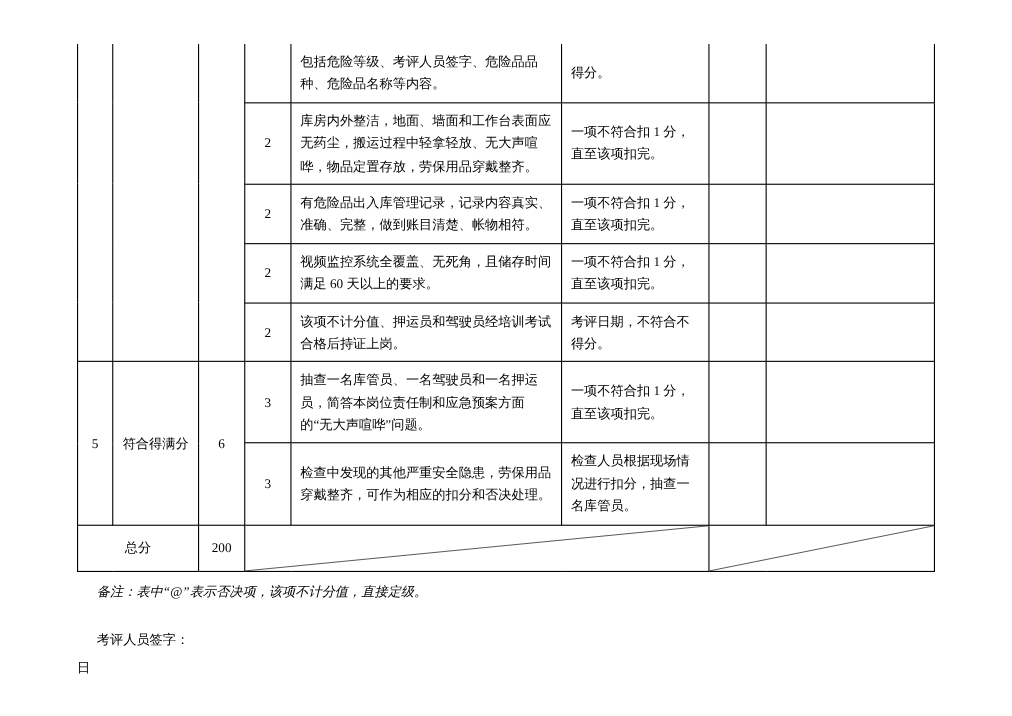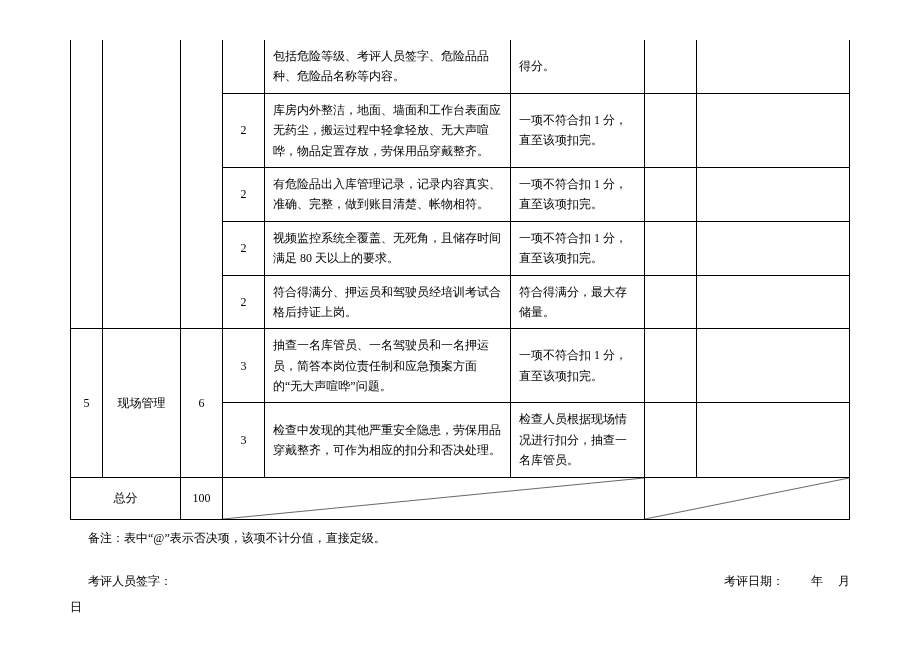--- a/index.html
+++ b/index.html
@@ -41,20 +41,21 @@
     .diag svg {
       position: absolute;
       top: 0; left: 0;
       width: 100%;
       height: 100%;
     }
     .footnote {
       margin: 8px 0 0 18px;
       font-size: 12px;
       line-height: 1.8;
+      font-style: italic;
     }
     .sign-row {
       margin-top: 20px;
       font-size: 12px;
       line-height: 2;
     }
     .sign-left { margin-left: 18px; display: inline-block; }
     .sign-right { float: right; }
     .sign-trail { clear: both; margin-top: 6px; }
   </style>
@@ -93,71 +94,66 @@
   </tr>
   <tr>
     <td class="center">2</td>
     <td>有危险品出入库管理记录，记录内容真实、准确、完整，做到账目清楚、帐物相符。</td>
     <td>一项不符合扣 1 分，直至该项扣完。</td>
     <td></td>
     <td></td>
   </tr>
   <tr>
     <td class="center">2</td>
-    <td>视频监控系统全覆盖、无死角，且储存时间满足 80 天以上的要求。</td>
+    <td>视频监控系统全覆盖、无死角，且储存时间满足 60 天以上的要求。</td>
     <td>一项不符合扣 1 分，直至该项扣完。</td>
     <td></td>
     <td></td>
   </tr>
   <tr>
     <td class="center">2</td>
-    <td>符合得满分、押运员和驾驶员经培训考试合格后持证上岗。</td>
-    <td>符合得满分，最大存储量。</td>
+    <td>该项不计分值、押运员和驾驶员经培训考试合格后持证上岗。</td>
+    <td>考评日期，不符合不得分。</td>
     <td></td>
     <td></td>
   </tr>
 
   <tr>
     <td class="center" rowspan="2">5</td>
-    <td class="center" rowspan="2">现场管理</td>
+    <td class="center" rowspan="2">符合得满分</td>
     <td class="center" rowspan="2">6</td>
     <td class="center">3</td>
     <td>抽查一名库管员、一名驾驶员和一名押运员，简答本岗位责任制和应急预案方面的“无大声喧哗”问题。</td>
     <td>一项不符合扣 1 分，直至该项扣完。</td>
     <td></td>
     <td></td>
   </tr>
   <tr>
     <td class="center">3</td>
     <td>检查中发现的其他严重安全隐患，劳保用品穿戴整齐，可作为相应的扣分和否决处理。</td>
     <td>检查人员根据现场情况进行扣分，抽查一名库管员。</td>
     <td></td>
     <td></td>
   </tr>
 
   <tr>
     <td class="center" colspan="2">总分</td>
-    <td class="center">100</td>
+    <td class="center">200</td>
     <td class="diag" colspan="3">
       <svg viewBox="0 0 100 100" preserveAspectRatio="none">
         <line x1="0" y1="100" x2="100" y2="0" stroke="#000" stroke-width="0.6" vector-effect="non-scaling-stroke"></line>
       </svg>
     </td>
     <td class="diag" colspan="2">
       <svg viewBox="0 0 100 100" preserveAspectRatio="none">
         <line x1="0" y1="100" x2="100" y2="0" stroke="#000" stroke-width="0.6" vector-effect="non-scaling-stroke"></line>
       </svg>
     </td>
   </tr>
 </tbody>
   </table>
 
 <p class="footnote">备注：表中“@”表示否决项，该项不计分值，直接定级。</p>
 
 <div class="sign-row">
   <span class="sign-left">考评人员签字：</span>
-  <span class="sign-right">
-    <span>考评日期：</span>&nbsp;&nbsp;&nbsp;&nbsp;&nbsp;&nbsp;&nbsp;&nbsp;
-    <span>年</span>&nbsp;&nbsp;&nbsp;&nbsp;
-    <span>月</span>
-  </span>
 </div>
 <div class="sign-trail">日</div>
 
 </body></html>

